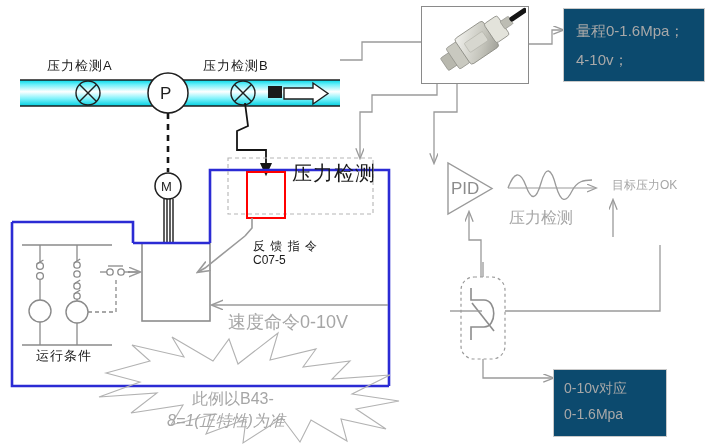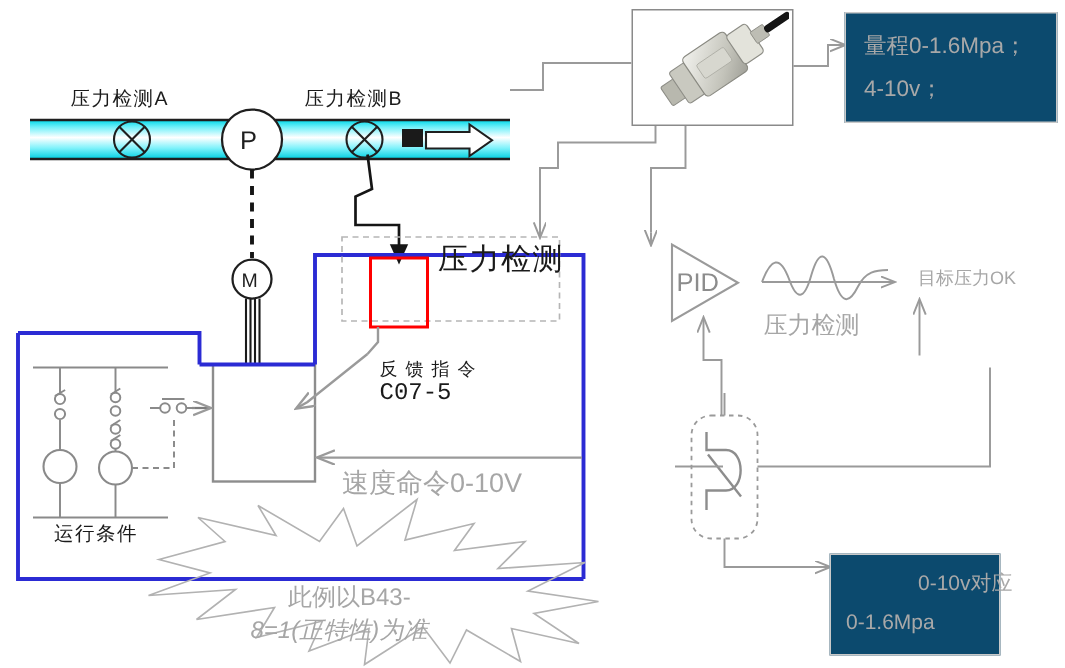--- a/index.html
+++ b/index.html
@@ -232,37 +232,37 @@
       </g>
     </svg>
   </div>
 
   <div class="textbox" style="left:563px; top:8px; width:140px; height:72px;">
     <div class="boxtext" style="left:12px; top:10px; font-size:15px;">量程0-1.6Mpa；</div>
     <div class="boxtext" style="left:12px; top:39px; font-size:15px;">4-10v；</div>
   </div>
 
   <div class="textbox" style="left:553px; top:369px; width:112px; height:66px;">
-    <div class="boxtext" style="left:10px; top:8px; font-size:14px;margin-left:48px;">0-10v对应</div>
+    <div class="boxtext" style="left:10px; top:8px; font-size:14px;">0-10v对应</div>
     <div class="boxtext" style="left:10px; top:34px; font-size:14px;">0-1.6Mpa</div>
   </div>
 
   <div class="lbl lbl-dark" style="left:47px; top:57px; font-size:13px;">压力检测A</div>
 
   <div class="lbl lbl-dark" style="left:203px; top:57px; font-size:13px;">压力检测B</div>
 
   <div class="lbl" style="left:160px; top:83px; font-size:17px; color:#1f1f1f;">P</div>
 
   <div class="lbl" style="left:161px; top:178px; font-size:13px; color:#1f1f1f;">M</div>
 
   <div class="lbl lbl-dark" style="left:292px; top:160px; font-size:20px;text-align:right;">压力检测</div>
 
   <div class="lbl lbl-dark" style="left:253px; top:238px; font-size:12px;">反 馈 指 令</div>
 
-  <div class="lbl" style="left:253px; top:252px; font-size:16px; color:#1a1a1a; font-family:Liberation Mono, monospace;">C07-5</div>
+  <div class="lbl" style="left:253px; top:252px; font-size:12px; color:#1a1a1a; font-family:Liberation Sans, sans-serif;">C07-5</div>
 
   <div class="lbl lbl-gray" style="left:228px; top:310px; font-size:18px;">速度命令0-10V</div>
 
   <div class="lbl lbl-dark" style="left:36px; top:347px; font-size:13px;">运行条件</div>
 
   <div class="lbl lbl-mid" style="left:451px; top:178px; font-size:17px; letter-spacing:0px;">PID</div>
 
   <div class="lbl lbl-gray" style="left:509px; top:207px; font-size:16px;">压力检测</div>
 
   <div class="lbl lbl-gray" style="left:612px; top:177px; font-size:12px;">目标压力OK</div>

